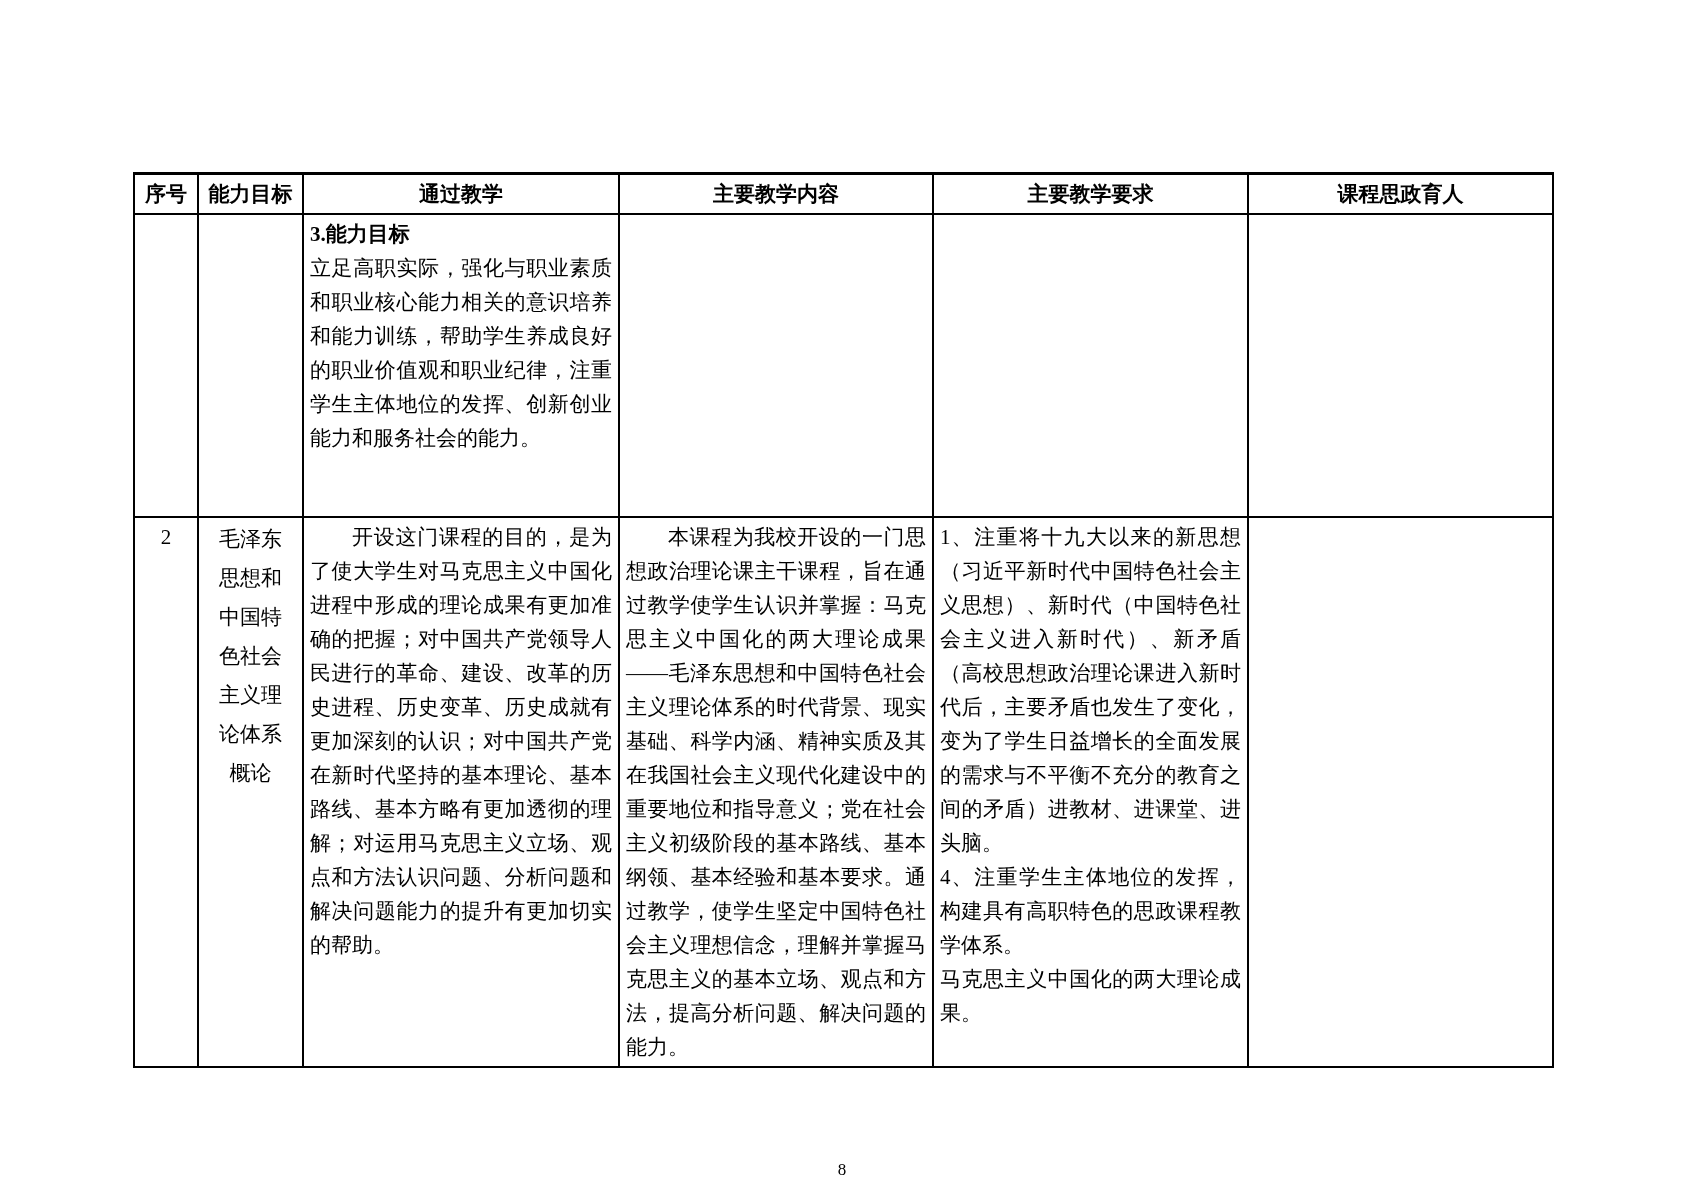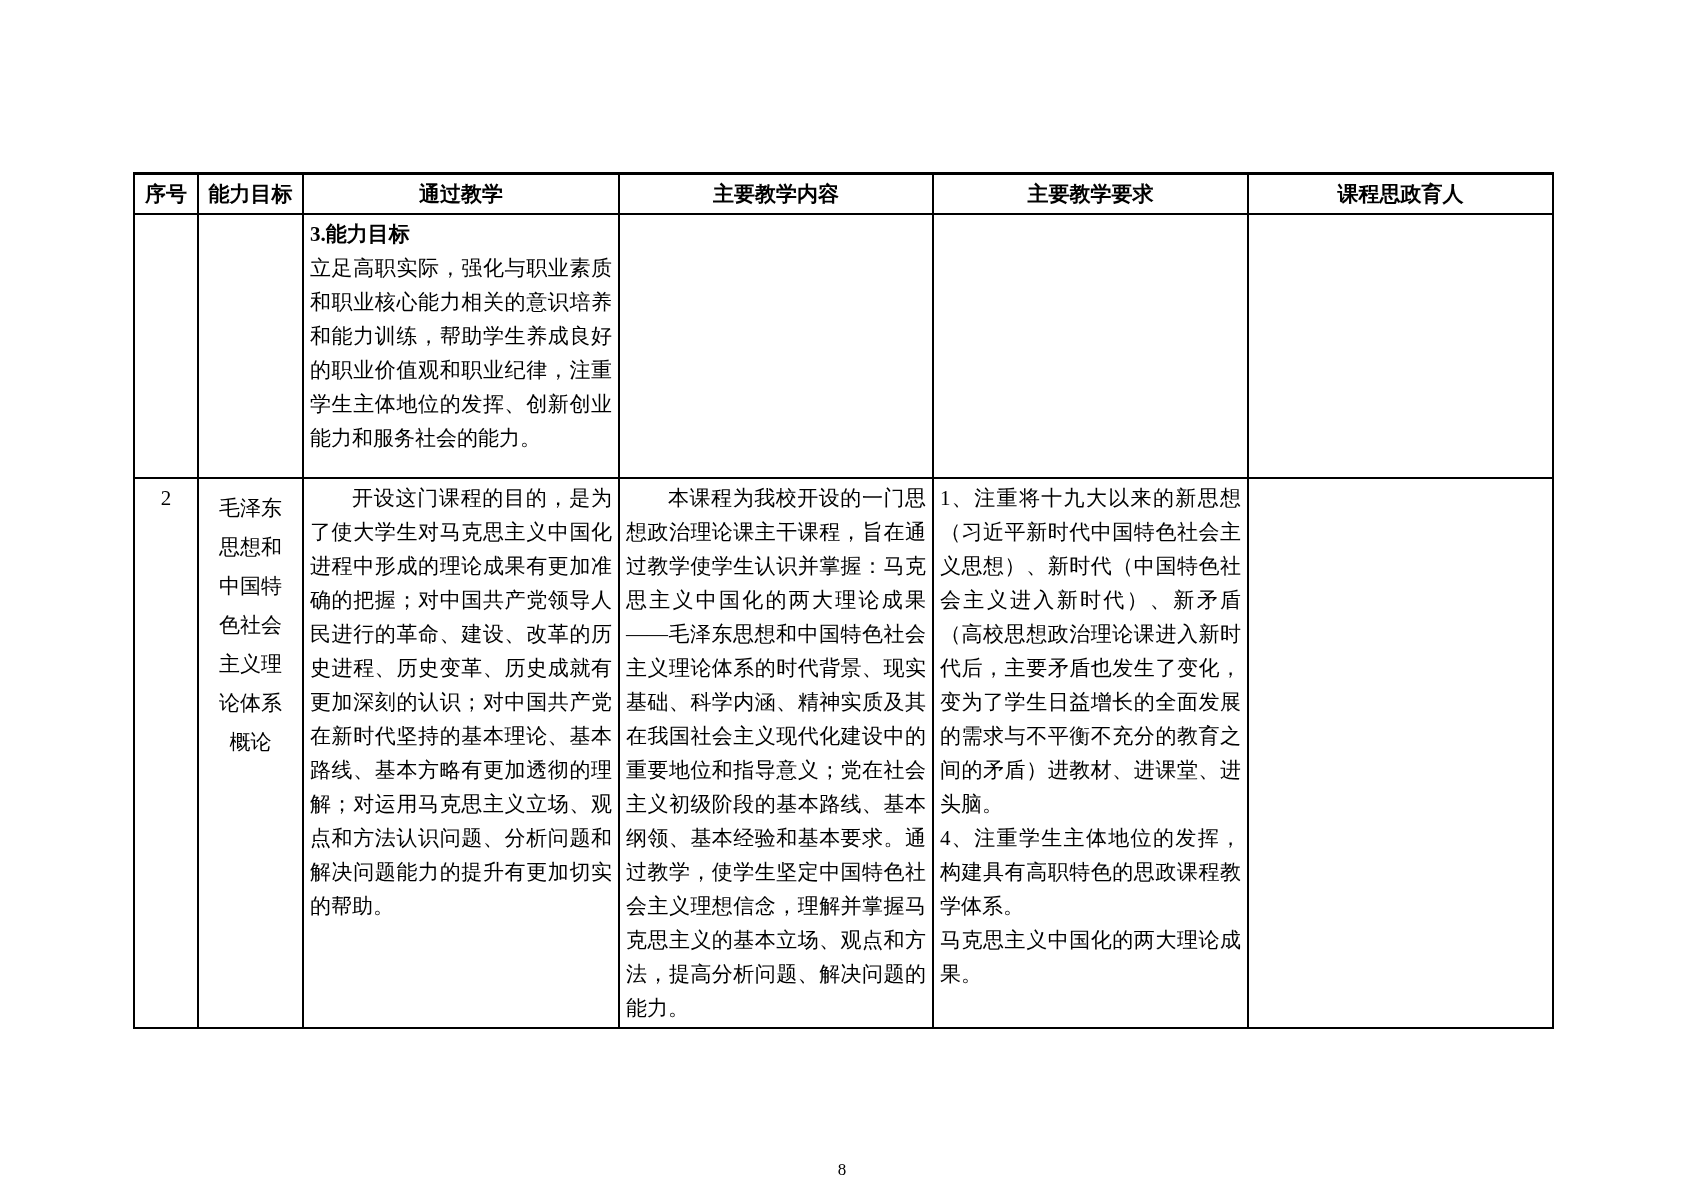--- a/index.html
+++ b/index.html
@@ -36,34 +36,34 @@
   }
   th {
     font-weight: bold;
     text-align: center;
     height: 31px;
     padding: 0 2px;
     line-height: 29px;
     font-size: 21px;
     white-space: nowrap;
   }
-  tr.row-1 { height: 264px; }
+  tr.row-1 { height: 303px; }
   tr.row-2 { height: 547px; }
   td.c-seq {
     text-align: center;
     vertical-align: middle;
   }
   td.c-name {
     vertical-align: middle;
     text-align: center;
     padding: 2px 4px;
   }
   .course-name {
     width: 3em;
-    margin: 8px auto;
+    margin: 0 auto;
     text-align: center;
     line-height: 39px;
     word-break: break-all;
   }
   td p {
     margin: 0;
     text-align: justify;
     text-justify: inter-ideograph;
     word-break: break-all;
   }

